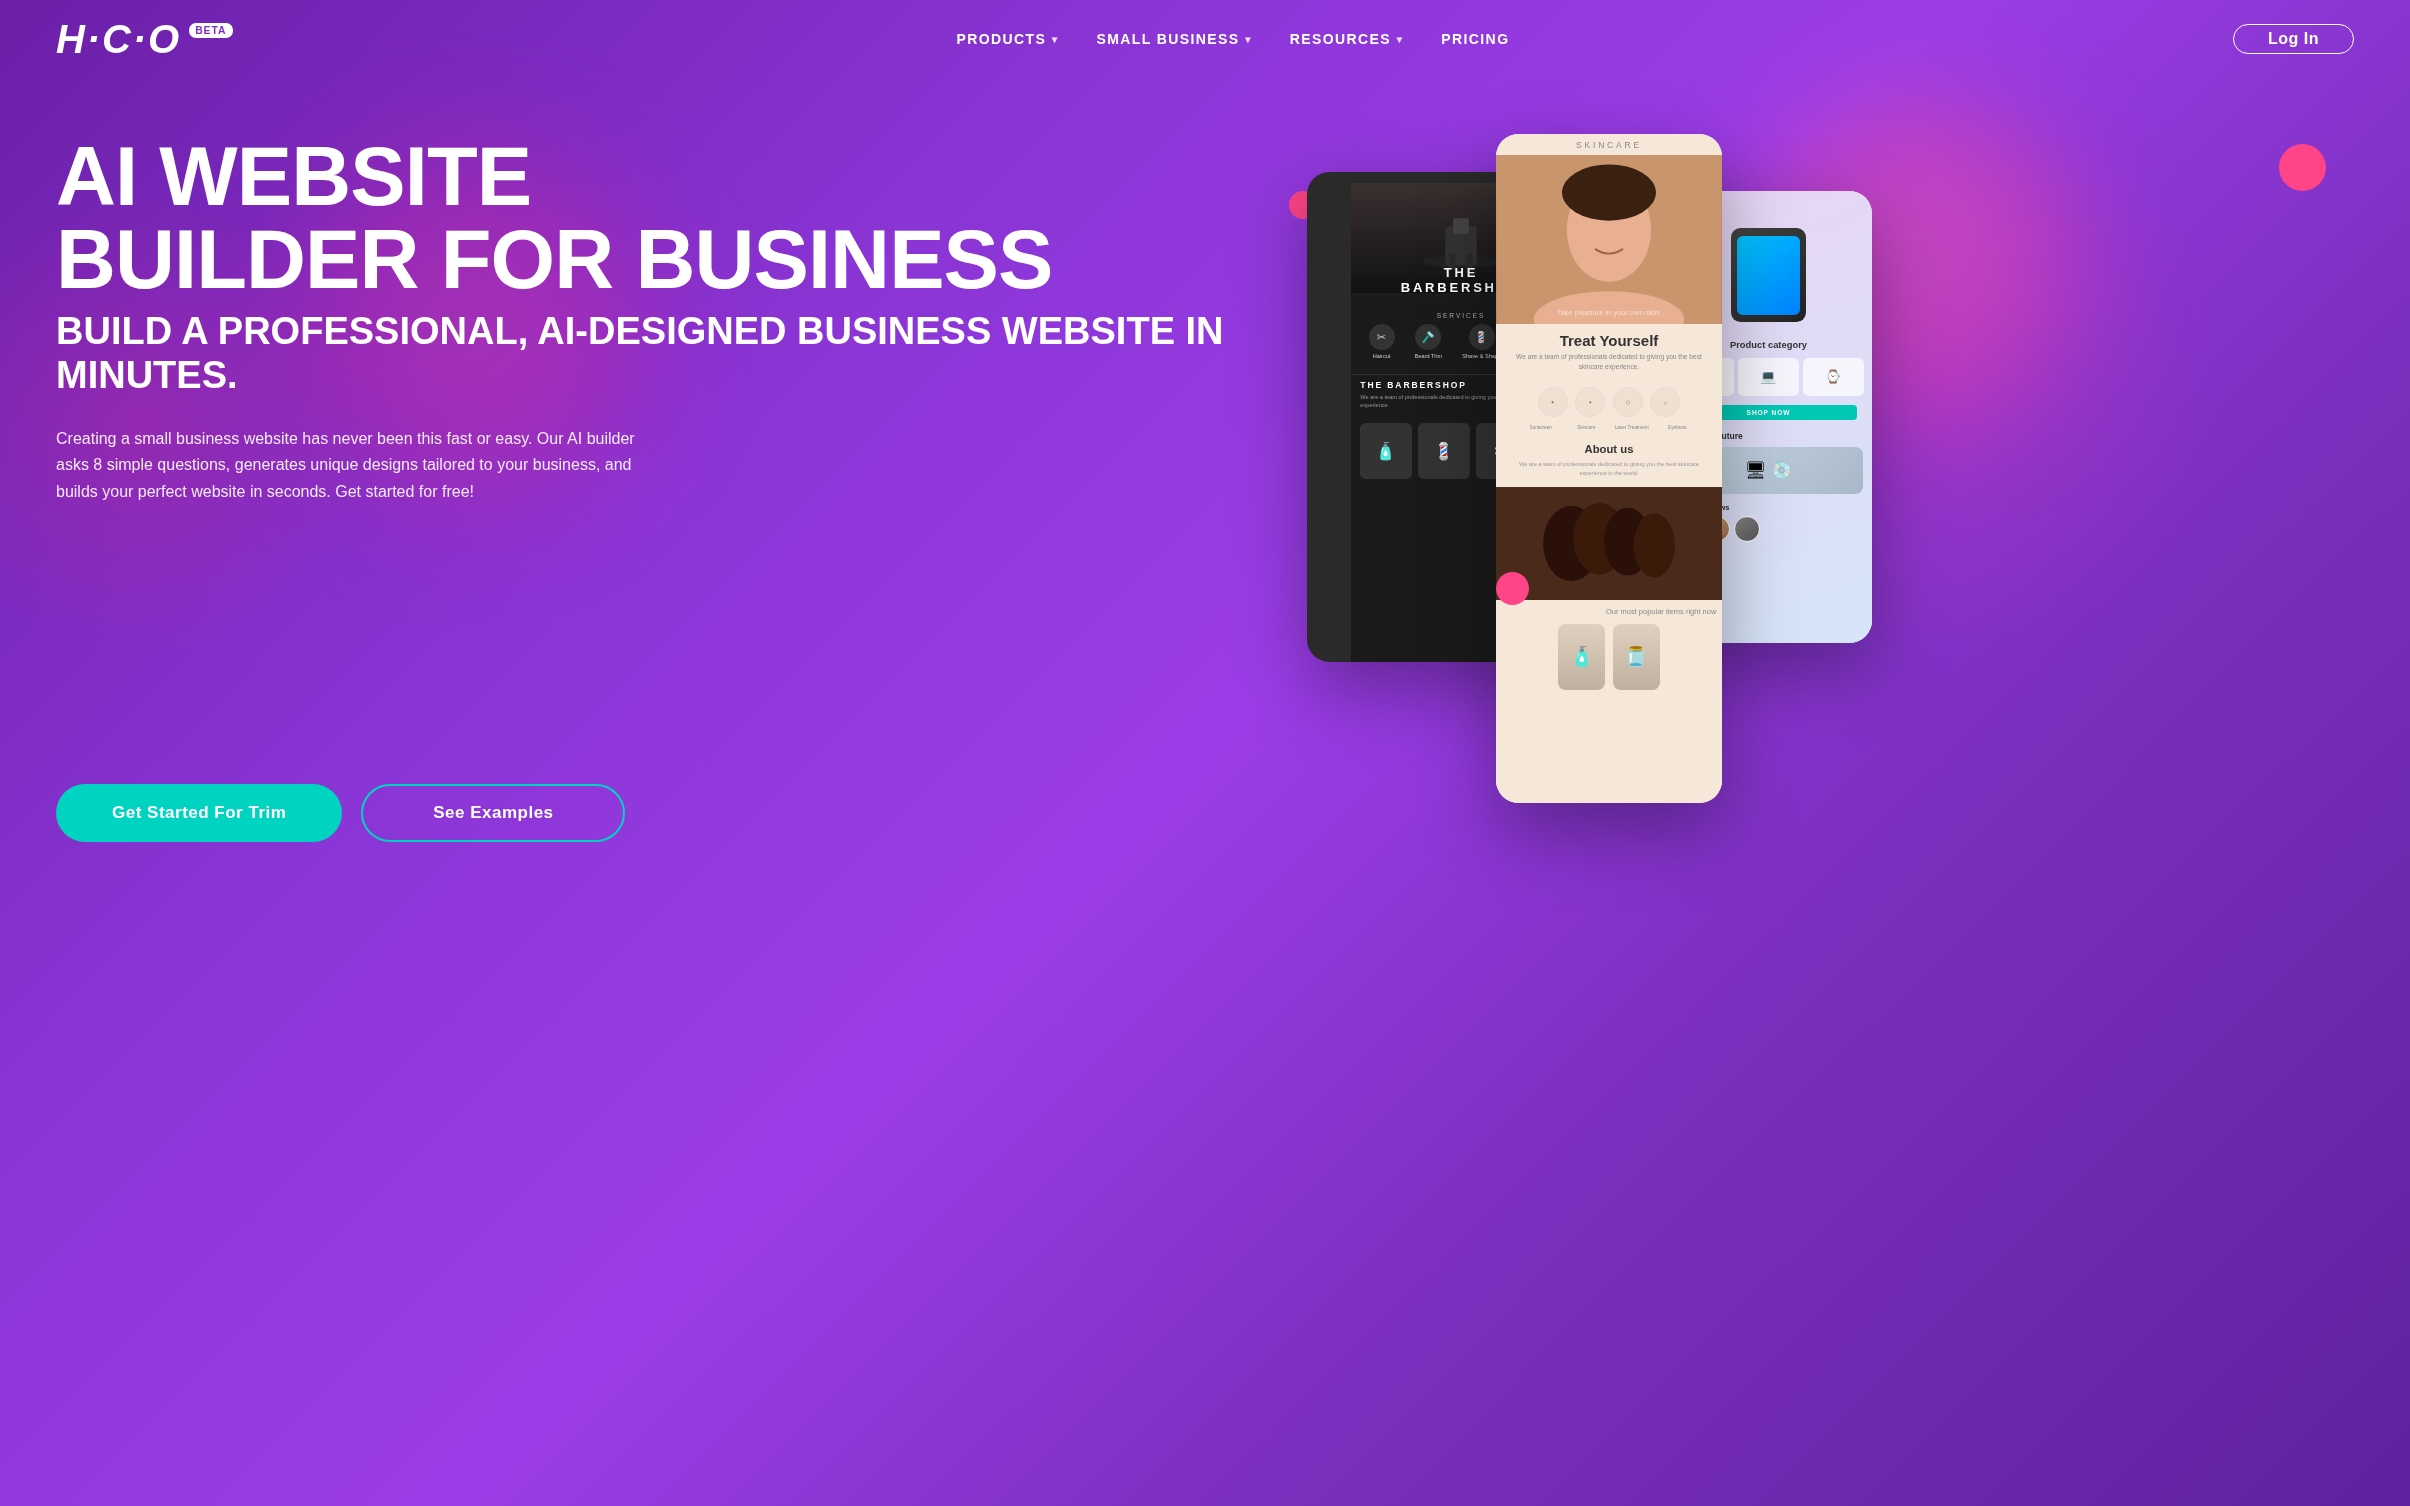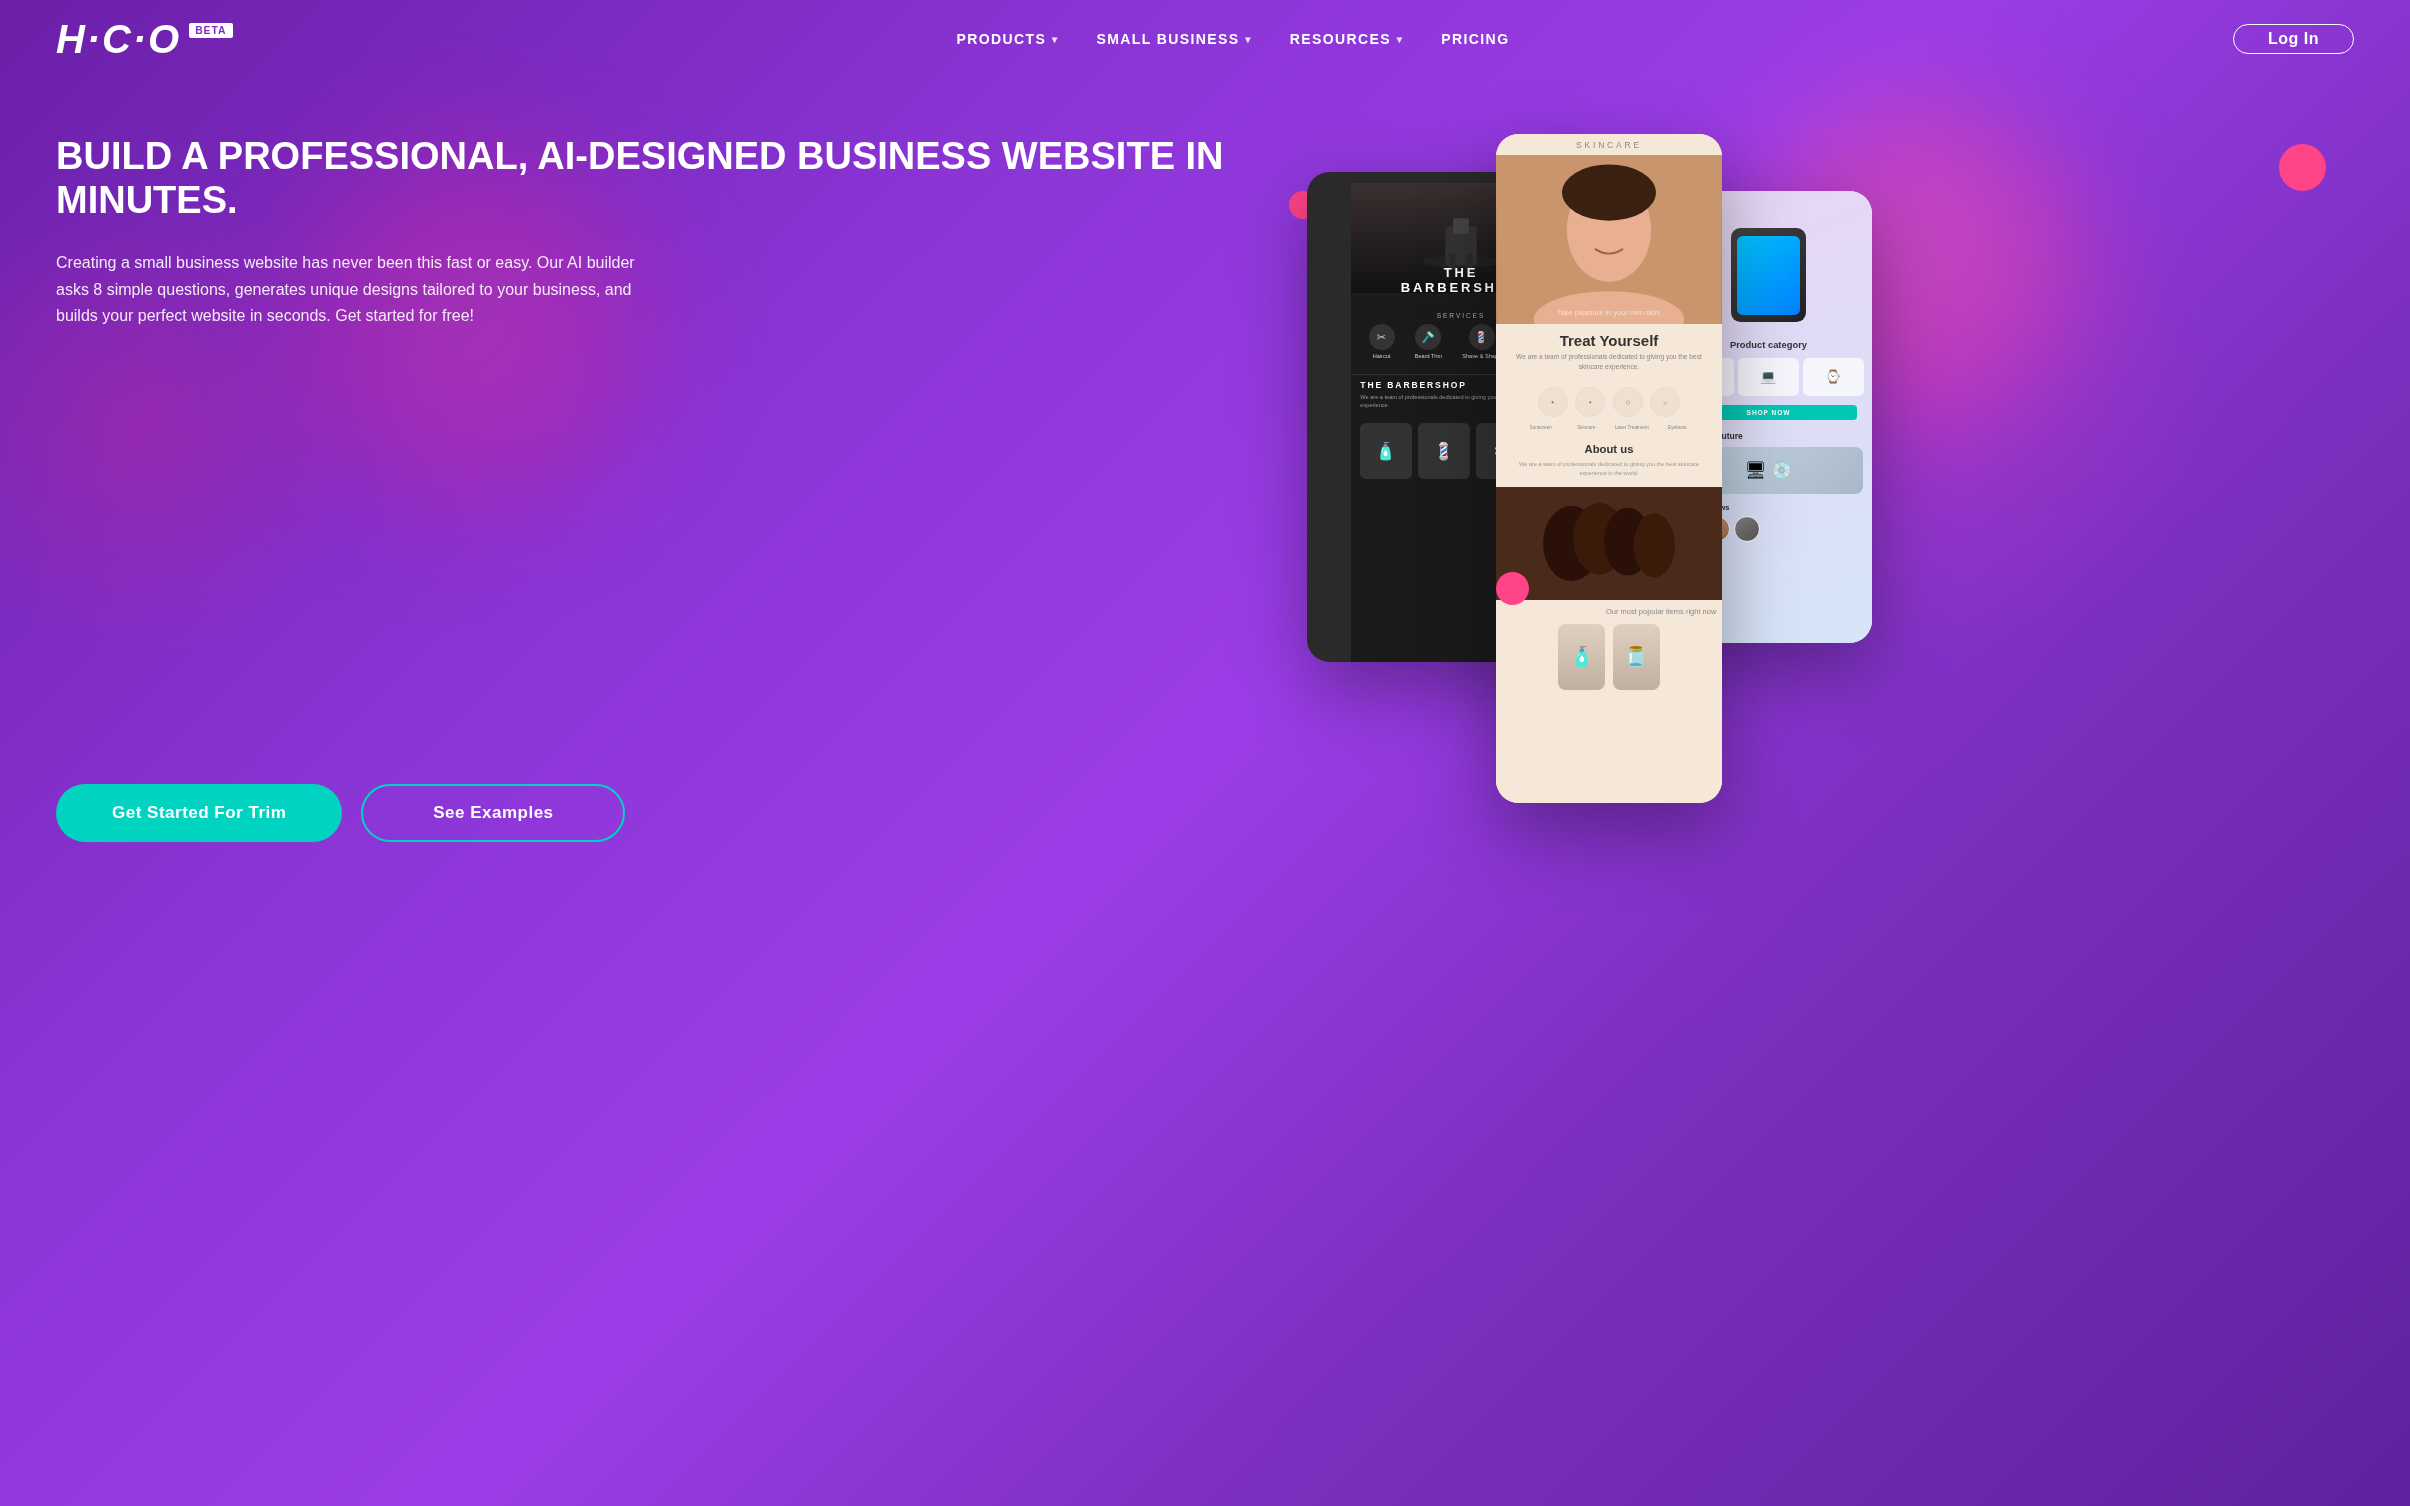--- a/index.html
+++ b/index.html
@@ -74,21 +74,21 @@
       line-height: 1;
       font-style: italic;
     }
 
     .logo-beta {
       background: white;
       color: #7B2FBE;
       font-size: 10.4px;
       font-weight: 700;
       padding: 1.9px 6.6px;
-      border-radius: 2px;
+      border-radius: 7px;
       margin-left: 3.8px;
       align-self: flex-start;
       margin-top: 3.8px;
       letter-spacing: 0.9px;
       text-align: right;
     }
 
     .nav-links {
       display: flex;
       align-items: center;
@@ -728,20 +728,24 @@
         </a>
       </li>
     </ul>
 
     <button class="login-btn">Log In</button>
   </nav>
 
   <section class="hero">
 
     <div class="hero-left">
+      <h1 class="hero-title">
+        <span>AI WEBSITE</span><br>
+        <span>BUILDER FOR BUSINESS</span>
+      </h1>
       <h2 class="hero-subtitle">BUILD A PROFESSIONAL, AI-DESIGNED BUSINESS WEBSITE IN MINUTES.</h2>
       <p class="hero-description">Creating a small business website has never been this fast or easy. Our AI builder asks 8 simple questions, generates unique designs tailored to your business, and builds your perfect website in seconds. Get started for free!</p>
     </div>
 
     <div class="hero-right">
 
       <div class="deco-circle deco-circle-1"></div>
       <div class="deco-circle deco-circle-2"></div>
       <div class="deco-circle deco-circle-3"></div>
 

